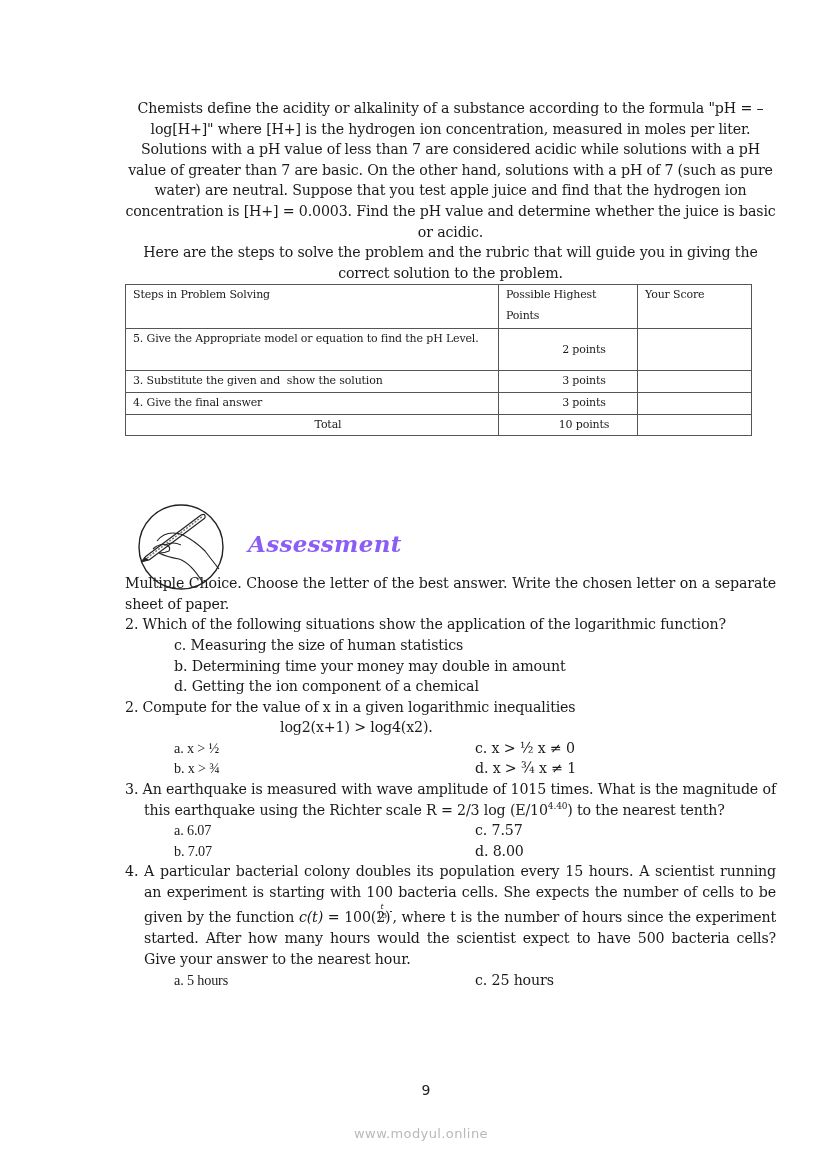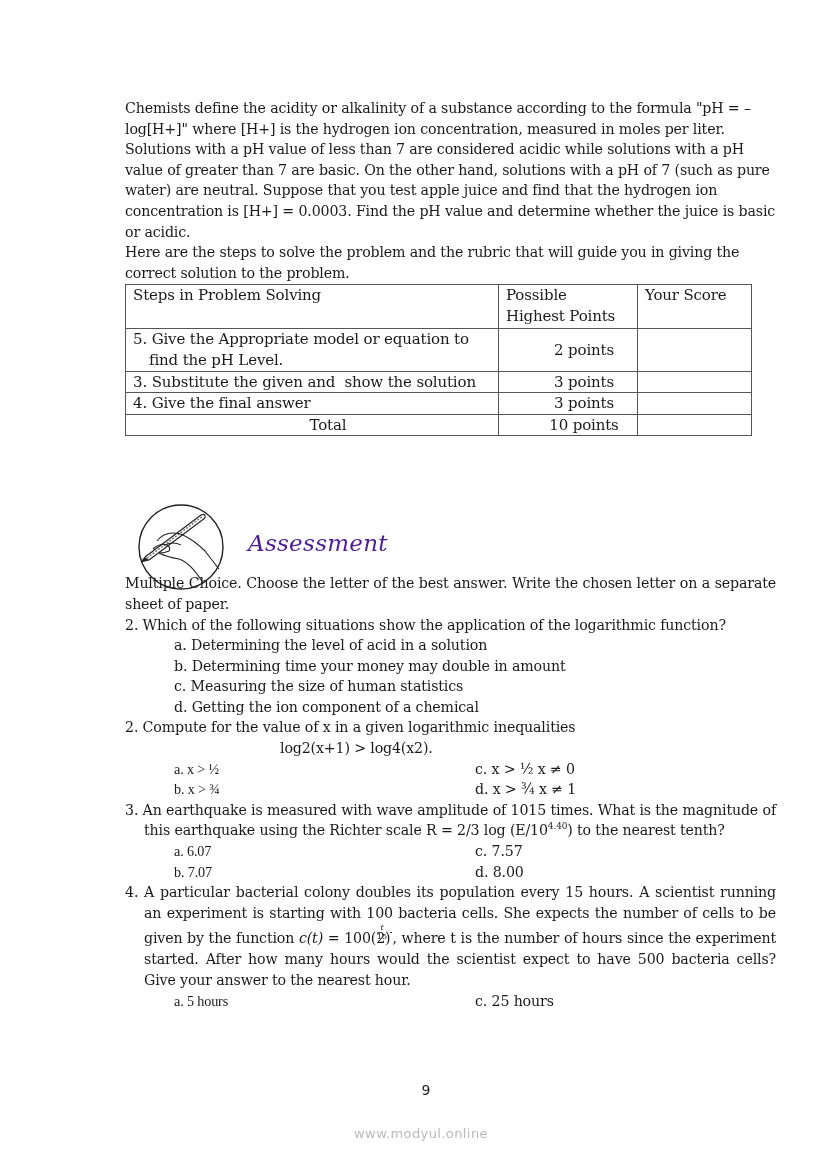--- a/index.html
+++ b/index.html
@@ -1,26 +1,26 @@
 <!DOCTYPE html>
 <html><head>
 <meta charset="utf-8">
 <style>
   html, body { margin:0; padding:0; background:#ffffff; }
   body { width:826px; height:1169px; position:relative; overflow:hidden;
          font-family: "DejaVu Serif", "Liberation Serif", serif; color:#1a1a1a; }
   .page { position:absolute; left:125px; top:98px; width:651px; font-size:14.2px; line-height:20.6px; letter-spacing:-0.15px; }
-  .para { margin:0; text-align:left; }
+  .para { margin:0; text-align:center; }
   .justify { text-align:justify; }
-  table.rubric { border-collapse:collapse; width:627px; margin-top:1px; font-size:15px; }
+  table.rubric { border-collapse:collapse; width:627px; margin-top:1px; font-size:11px; }
   table.rubric td { border:1px solid #555; padding:0 7px; vertical-align:top; line-height:20.6px; }
   table.rubric td.c { text-align:center; vertical-align:middle;padding-left:39px; }
   table.rubric td.hang { padding-left:7px; }
   .hangtext { display:block; padding-left:16px; text-indent:-16px; }
-  .assess-title { position:absolute; left:248px; top:530px; font-family:"DejaVu Serif","Liberation Serif",serif; font-weight:normal; font-style:italic; font-size:23px; letter-spacing:0.3px; color:#4c1d95; }
+  .assess-title { position:absolute; left:248px; top:530px; font-family:"DejaVu Serif","Liberation Serif",serif; font-weight:bold; font-style:italic; font-size:23px; letter-spacing:0.3px; color:#8b5cf6; }
   .q { padding-left:19px; text-indent:-19px; margin:0; }
   .opt { padding-left:49px; margin:0; }
   .opts2 { display:flex; padding-left:49px; }
   .opts2 span { display:block; }
   .opts2 .l { width:301px;font-family:Liberation Serif, serif; }
   .eq { padding-left:155px; margin:0; }
   sup { font-size:9px; line-height:0; }
   .frac { display:inline-block; vertical-align:4px; font-size:8px; line-height:8px; text-align:center; font-style:italic; }
   .frac .n { display:block; border-bottom:0.8px solid #333; padding:0 1px; }
   .frac .d { display:block; font-style:normal; }
@@ -65,23 +65,22 @@
       <td></td>
     </tr>
   </tbody>
     </table>
 
   <div style="height:137px;"></div>
 
   <p class="para justify">Multiple Choice. Choose the letter of the best answer. Write the chosen letter on a separate sheet of paper.</p>
 
   <p class="q">2. Which of the following situations show the application of the logarithmic function?</p>
-  <p class="opt">a. Determining the level of acid in a solution</p>
+  <p class="opt">c. Measuring the size of human statistics</p>
   <p class="opt">b. Determining time your money may double in amount</p>
-  <p class="opt">c. Measuring the size of human statistics</p>
   <p class="opt">d. Getting the ion component of a chemical</p>
 
   <p class="q">2. Compute for the value of x in a given logarithmic inequalities</p>
   <p class="eq">log2(x+1) &gt; log4(x2).</p>
   <div class="opts2">
     <span class="l">a. x &gt; ½</span>
     <span>c. x &gt; ½ x ≠ 0</span>
   </div>
   <div class="opts2">
     <span class="l">b. x &gt; ¾</span>

